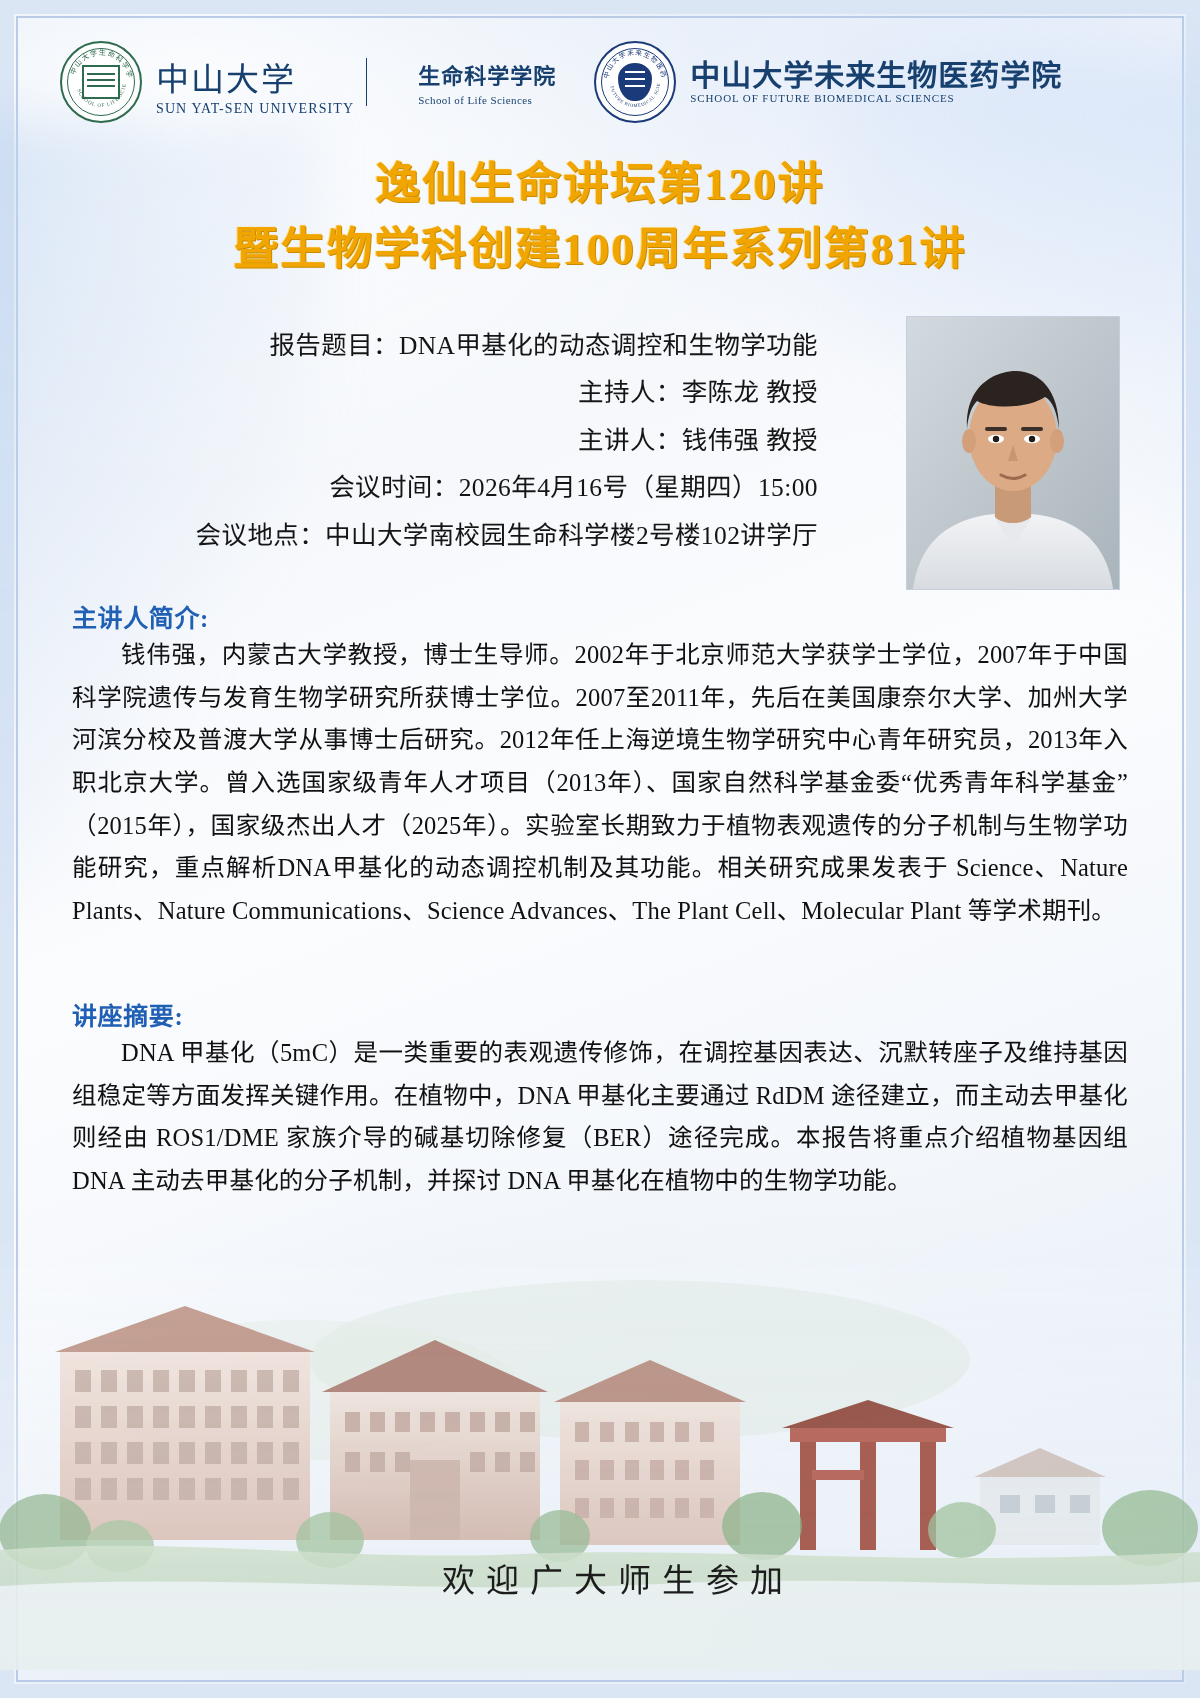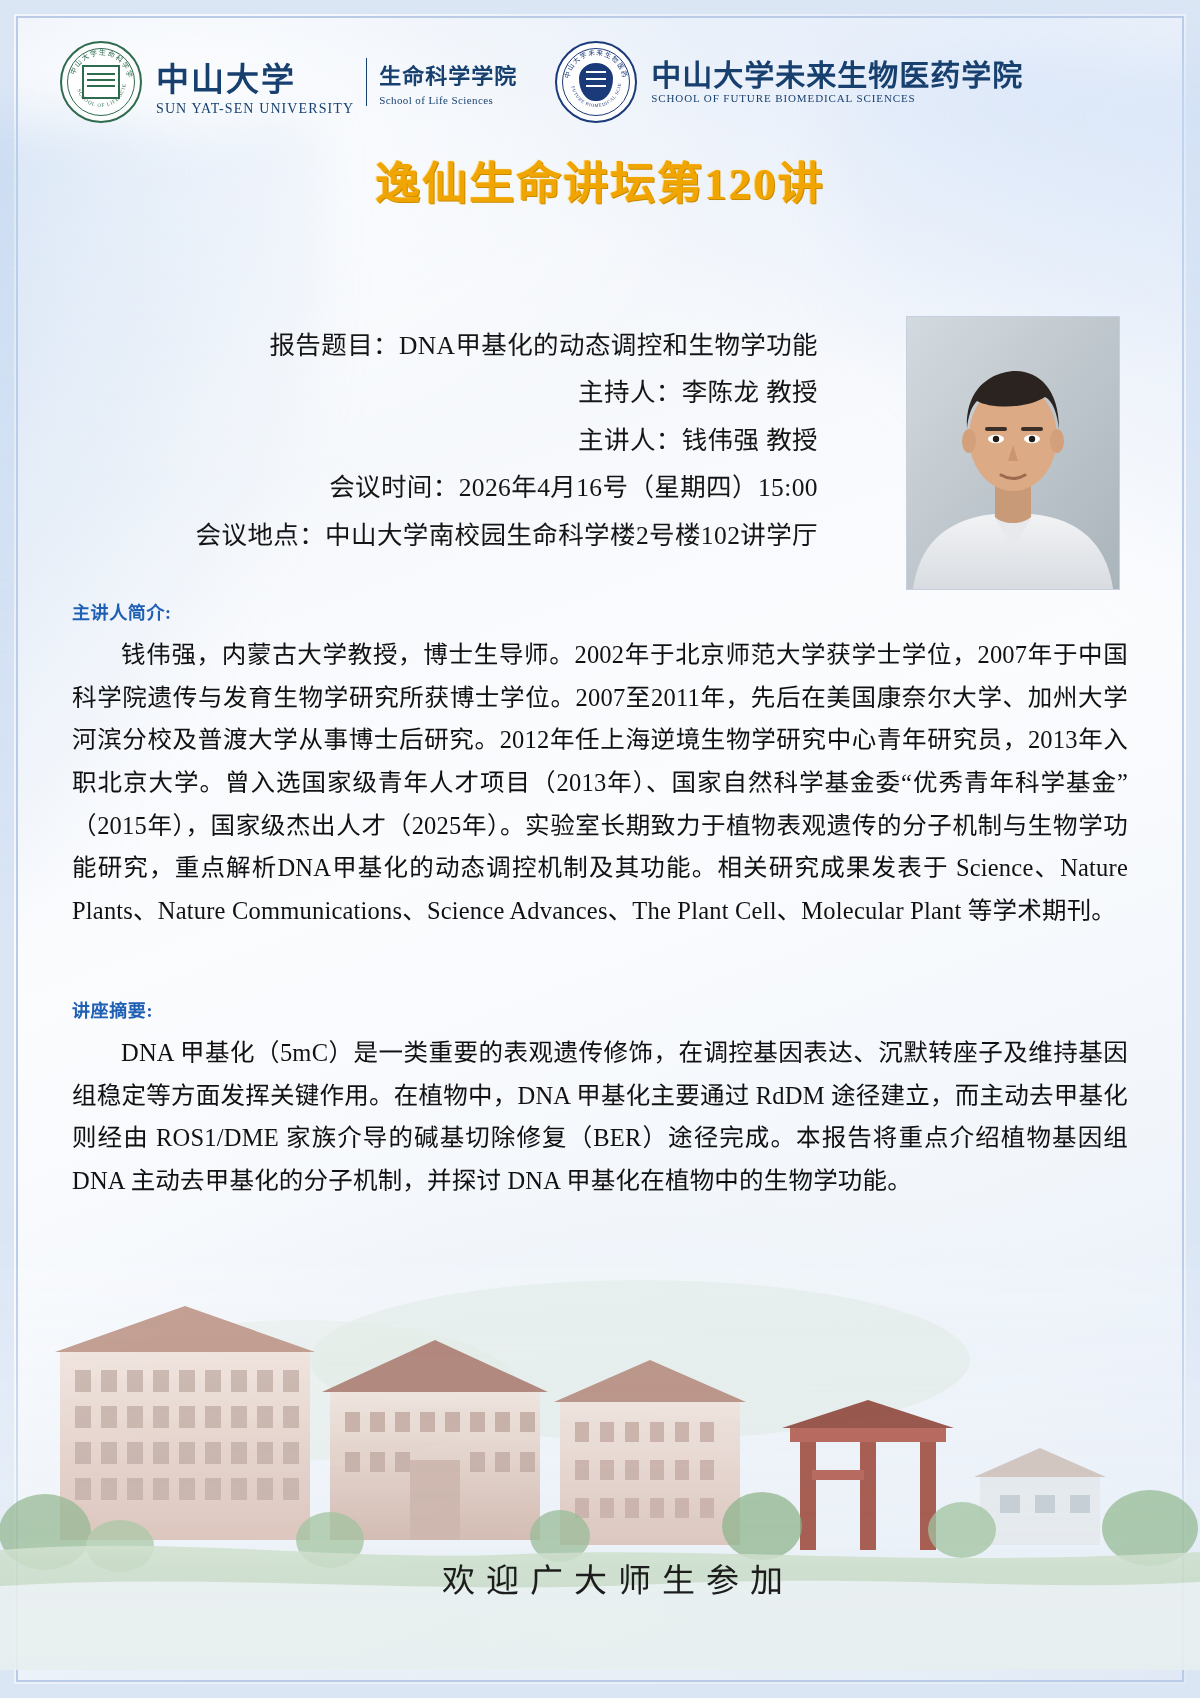--- a/index.html
+++ b/index.html
@@ -115,41 +115,41 @@
     border-color: #1b3a7a;
     border-radius: 50% 50% 45% 45% / 40% 40% 60% 60%;
     width: 30px; height: 34px;
     background: linear-gradient(#1b3a7a 0 100%);
   }
   .seal.blue .seal-inner::before { background: #fff; box-shadow: 0 7px 0 #fff, 0 14px 0 #fff; left: 5px; right: 5px;}
 
   .logo-text { display: flex; flex-direction: column; justify-content: center; }
   .logo-cn {
     font-family: "Liberation Serif", serif;
-    font-weight: bold;
+    font-weight: normal;
     color: #17406f;
     letter-spacing: 2px;
     line-height: 1.05;
     margin-top: 16px;
   }
   .logo-cn.big { font-size: 33px; }
   .logo-en {
     font-family: "Liberation Serif", serif;
     font-size: 14px;
     color: #17406f;
     letter-spacing: 1.1px;
     margin-top: 4px;
   }
   .logo-div {
     width: 1px;
     height: 48px;
     background: #17406f;
     margin: 0 12px;
   }
-  .logo-sub { display: flex; flex-direction: column; }
+  .logo-sub { display: flex; flex-direction: column; margin-left: 39px; }
   .logo-sub .cn { font-size: 22px; font-weight: bold; color: #17406f; letter-spacing: 1px;}
   .logo-sub .en { font-size: 11px; color: #17406f; letter-spacing: .4px; margin-top: 4px;}
 
   .logo2-cn { font-size: 30px; font-weight: bold; color: #17406f; letter-spacing: 1px; line-height: 1.05;}
   .logo2-en { font-size: 11px; color: #17406f; letter-spacing: .9px; }
 
   
   .title-wrap {
     position: absolute;
     top: 152px;
@@ -197,21 +197,21 @@
     border: 1px solid #c5cfdd;
     background: linear-gradient(160deg,#cfd6da,#b9c2c8);
     overflow: hidden;
   }
   .portrait svg { display:block; width:100%; height:100%; }
 
   
   .section-head {
     position: absolute;
     left: 72px;
-    font-size: 18px;
+    font-size: 25px;
     font-weight: bold;
     color: #1f5fb4;
     letter-spacing: .6px;
   }
   #bio-head { top: 598px; }
   #abs-head { top: 996px; }
 
   .body-text {
     position: absolute;
     left: 72px;
@@ -309,20 +309,21 @@
       </div>
       <div class="logo-text">
         <div class="logo2-cn">中山大学未来生物医药学院</div>
         <div class="logo2-en">SCHOOL OF FUTURE BIOMEDICAL SCIENCES</div>
       </div>
     </div>
   </div>
 
   <div class="title-wrap">
     <div class="title-line">逸仙生命讲坛第120讲</div>
+    <div class="title-line">暨生物学科创建100周年系列第81讲</div>
   </div>
 
   <div class="info">
     <div class="info-row">报告题目：DNA甲基化的动态调控和生物学功能</div>
     <div class="info-row">主持人：李陈龙 教授</div>
     <div class="info-row">主讲人：钱伟强 教授</div>
     <div class="info-row">会议时间：2026年4月16号（星期四）15:00</div>
     <div class="info-row">会议地点：中山大学南校园生命科学楼2号楼102讲学厅</div>
   </div>
 

